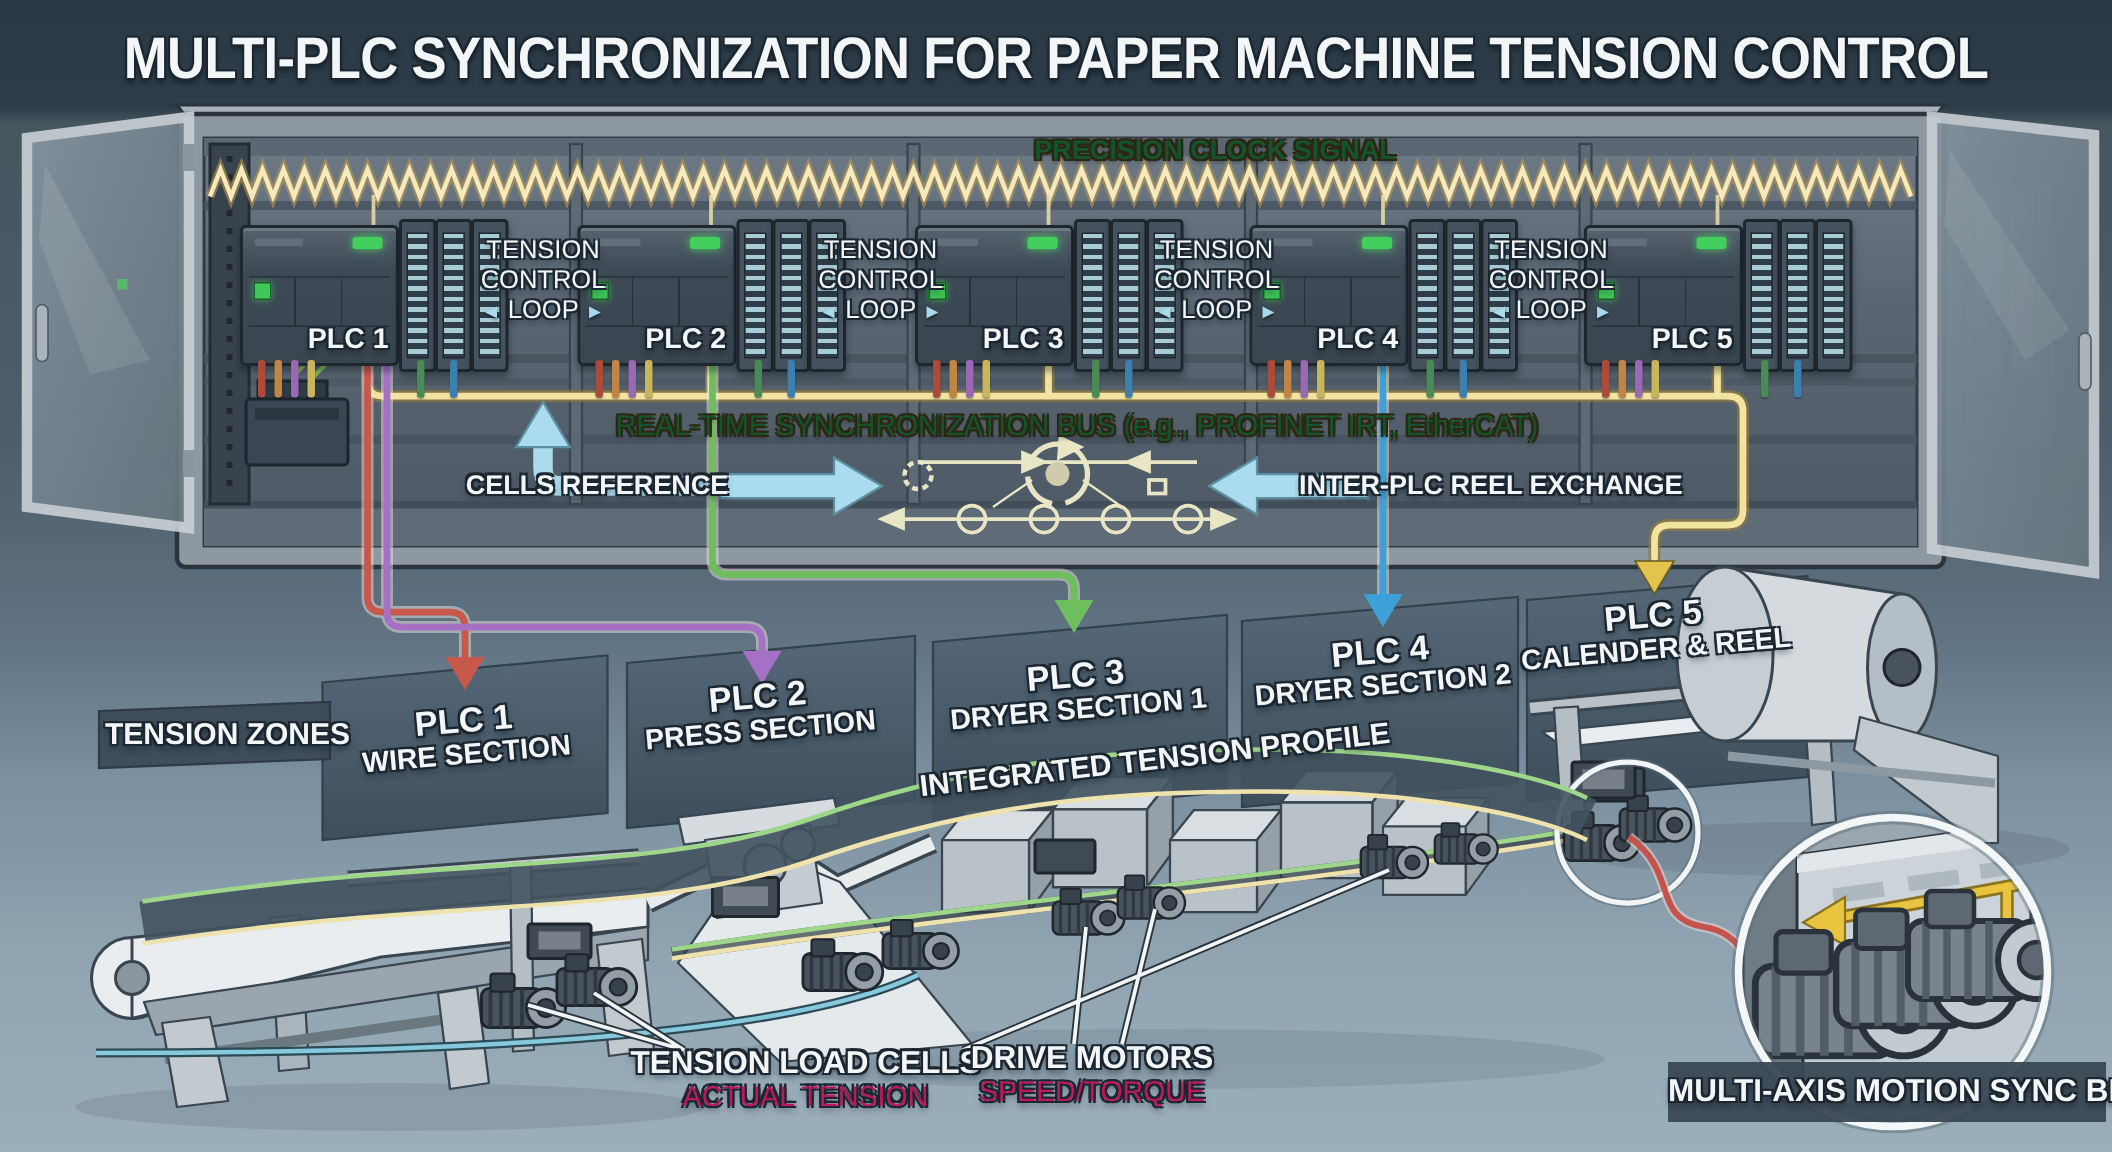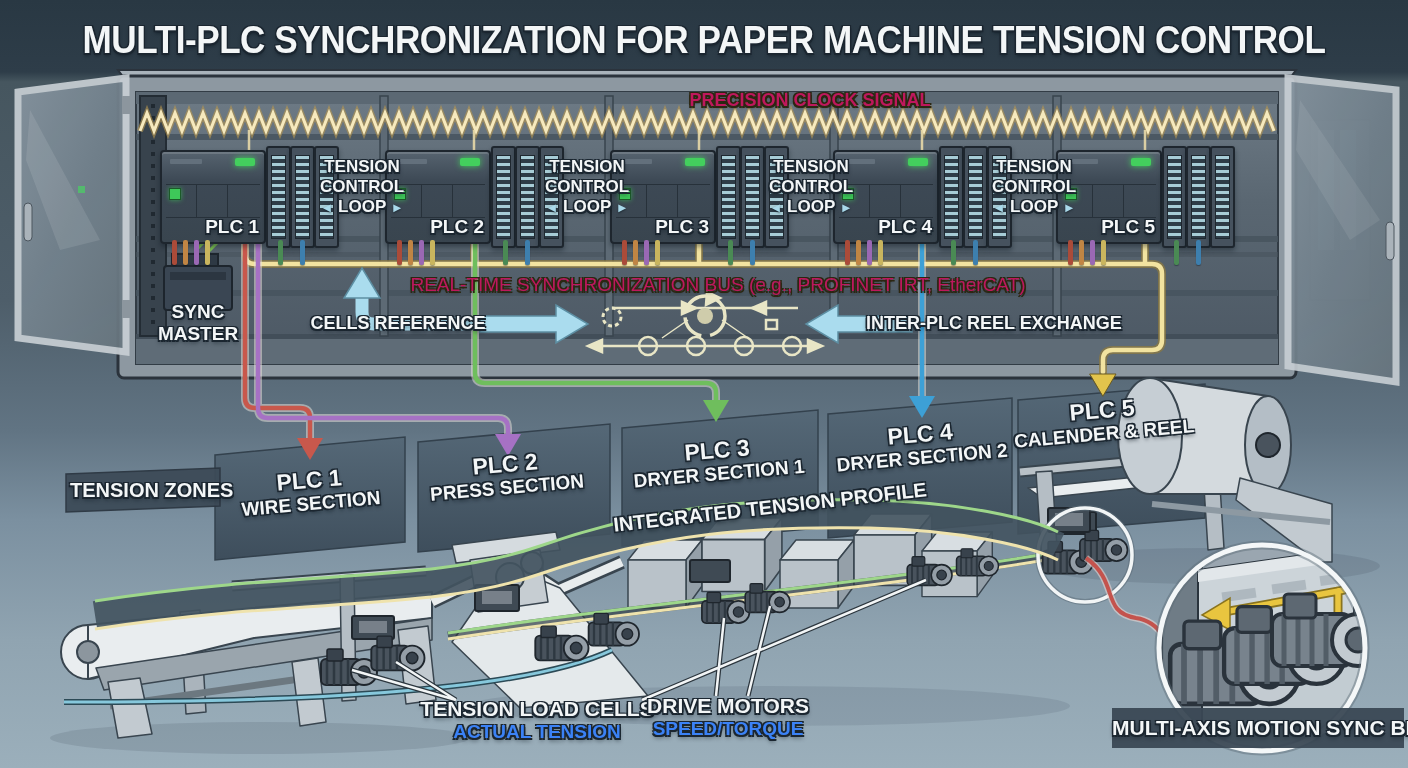--- a/index.html
+++ b/index.html
@@ -5,37 +5,37 @@
   html,body{margin:0;padding:0}
   body{
     width:1408px;height:768px;overflow:hidden;position:relative;
     font-family:"Liberation Sans",sans-serif;
     background:linear-gradient(180deg,#293843 0,#2e3d49 72px,#46565f 82px,#4e5e6a 300px,#617483 430px,#7b90a0 520px,#90a4b1 640px,#9bafbb 100%);
   }
   .stage{position:absolute;left:0;top:0;width:1408px;height:768px}
   svg.layer{position:absolute;left:0;top:0}
   .txt{position:absolute;text-align:center;white-space:nowrap}
   .olt{color:#f3f6f7;text-shadow:-1.5px -1.5px 0 #1b2630,1.5px -1.5px 0 #1b2630,-1.5px 1.5px 0 #1b2630,1.5px 1.5px 0 #1b2630,0 3px 4px rgba(8,18,26,.55)}
-  .ylt{color:#be185d;text-shadow:-1.5px -1.5px 0 #2c2712,1.5px -1.5px 0 #2c2712,-1.5px 1.5px 0 #2c2712,1.5px 1.5px 0 #2c2712,0 2px 3px rgba(8,18,26,.5)}
+  .ylt{color:#14532d;text-shadow:-1.5px -1.5px 0 #2c2712,1.5px -1.5px 0 #2c2712,-1.5px 1.5px 0 #2c2712,1.5px 1.5px 0 #2c2712,0 2px 3px rgba(8,18,26,.5)}
   .title{left:0;top:18px;width:1408px;font-size:39px;font-weight:bold;letter-spacing:-.5px;transform:scaleX(.9)}
   .clock-label{left:660px;top:90px;width:300px;font-size:18px;font-weight:bold}
   .bus-label{left:368px;top:274px;width:700px;font-size:19px;font-weight:normal}
-  .loop{top:157px;width:120px;font-size:17px;font-weight:bold;line-height:20px}
+  .loop{top:157px;width:120px;font-size:17px;font-weight:normal;line-height:20px}
   .loop .arr{color:#a9d9ea;font-size:13px;text-shadow:0 1px 2px rgba(8,18,26,.6)}
   .sync-master{left:138px;top:301px;width:120px;font-size:19px;font-weight:bold;line-height:22px}
   .mref{left:278px;top:313px;width:240px;font-size:18px;font-weight:bold}
   .ipde{left:866px;top:313px;width:246px;font-size:18px;font-weight:bold}
   .phase{left:556px;top:357px;width:300px;font-size:18px;font-weight:bold;line-height:21px}
   .tz-head{left:70px;top:479px;width:148px;font-size:20px;font-weight:bold}
   .zl{transform:rotate(-5deg)}
   .zl .l1{font-size:23px;font-weight:bold;line-height:25px}
   .zl .l2{font-size:19px;font-weight:bold;line-height:22px}
   .profile-label{left:600px;top:496px;width:340px;font-size:20px;font-weight:bold;transform:rotate(-6.5deg)}
   .blabel .l1{font-size:21px;font-weight:bold;line-height:24px}
-  .blabel .l2{font-size:19px;font-weight:bold;line-height:22px;color:#3b82f6}
+  .blabel .l2{font-size:19px;font-weight:normal;line-height:22px;color:#be185d}
   .tlc{left:407px;top:697px;width:260px}
   .dmot{left:618px;top:694px;width:220px}
   .inset-label{left:1112px;top:716px;width:292px;font-size:21px;font-weight:bold}
 
   
   .plc{position:absolute;top:146px;width:178px;height:98px}
   .plc-body{position:absolute;left:0;top:4px;width:102px;height:90px;
     background:linear-gradient(#56636f,#3d4955 32%,#39454f);
     border:2px solid #1e262e;border-radius:4px;box-shadow:inset 0 2px 0 rgba(255,255,255,.14),0 3px 5px rgba(10,20,28,.4)}
   .plc-brand{position:absolute;left:8px;top:7px;width:32px;height:5px;background:#63707c;border-radius:1px}
@@ -457,24 +457,20 @@
       <div>CONTROL</div>
   <div><span class="arr">◄</span> <span>LOOP</span> <span class="arr">►</span></div>
 </div>
 <div class="txt loop olt" style="left:974px">
   <div>TENSION</div>
       <div>CONTROL</div>
   <div><span class="arr">◄</span> <span>LOOP</span> <span class="arr">►</span></div>
 </div>
 
 <div class="txt bus-label ylt">REAL-TIME SYNCHRONIZATION BUS (e.g., PROFINET IRT, EtherCAT)</div>
-<div class="txt sync-master olt">
-  <div>SYNC</div>
-      <div>MASTER</div>
-</div>
 <div class="txt mref olt">CELLS REFERENCE</div>
 <div class="txt ipde olt">INTER-PLC REEL EXCHANGE</div>
 
 <div class="txt tz-head olt">TENSION ZONES</div>
 
 <div class="txt zl olt" style="left:210px;top:468px;width:200px">
   <div class="l1">PLC 1</div>
       <div class="l2">WIRE SECTION</div>
 </div>
 <div class="txt zl olt" style="left:406px;top:452px;width:200px">

